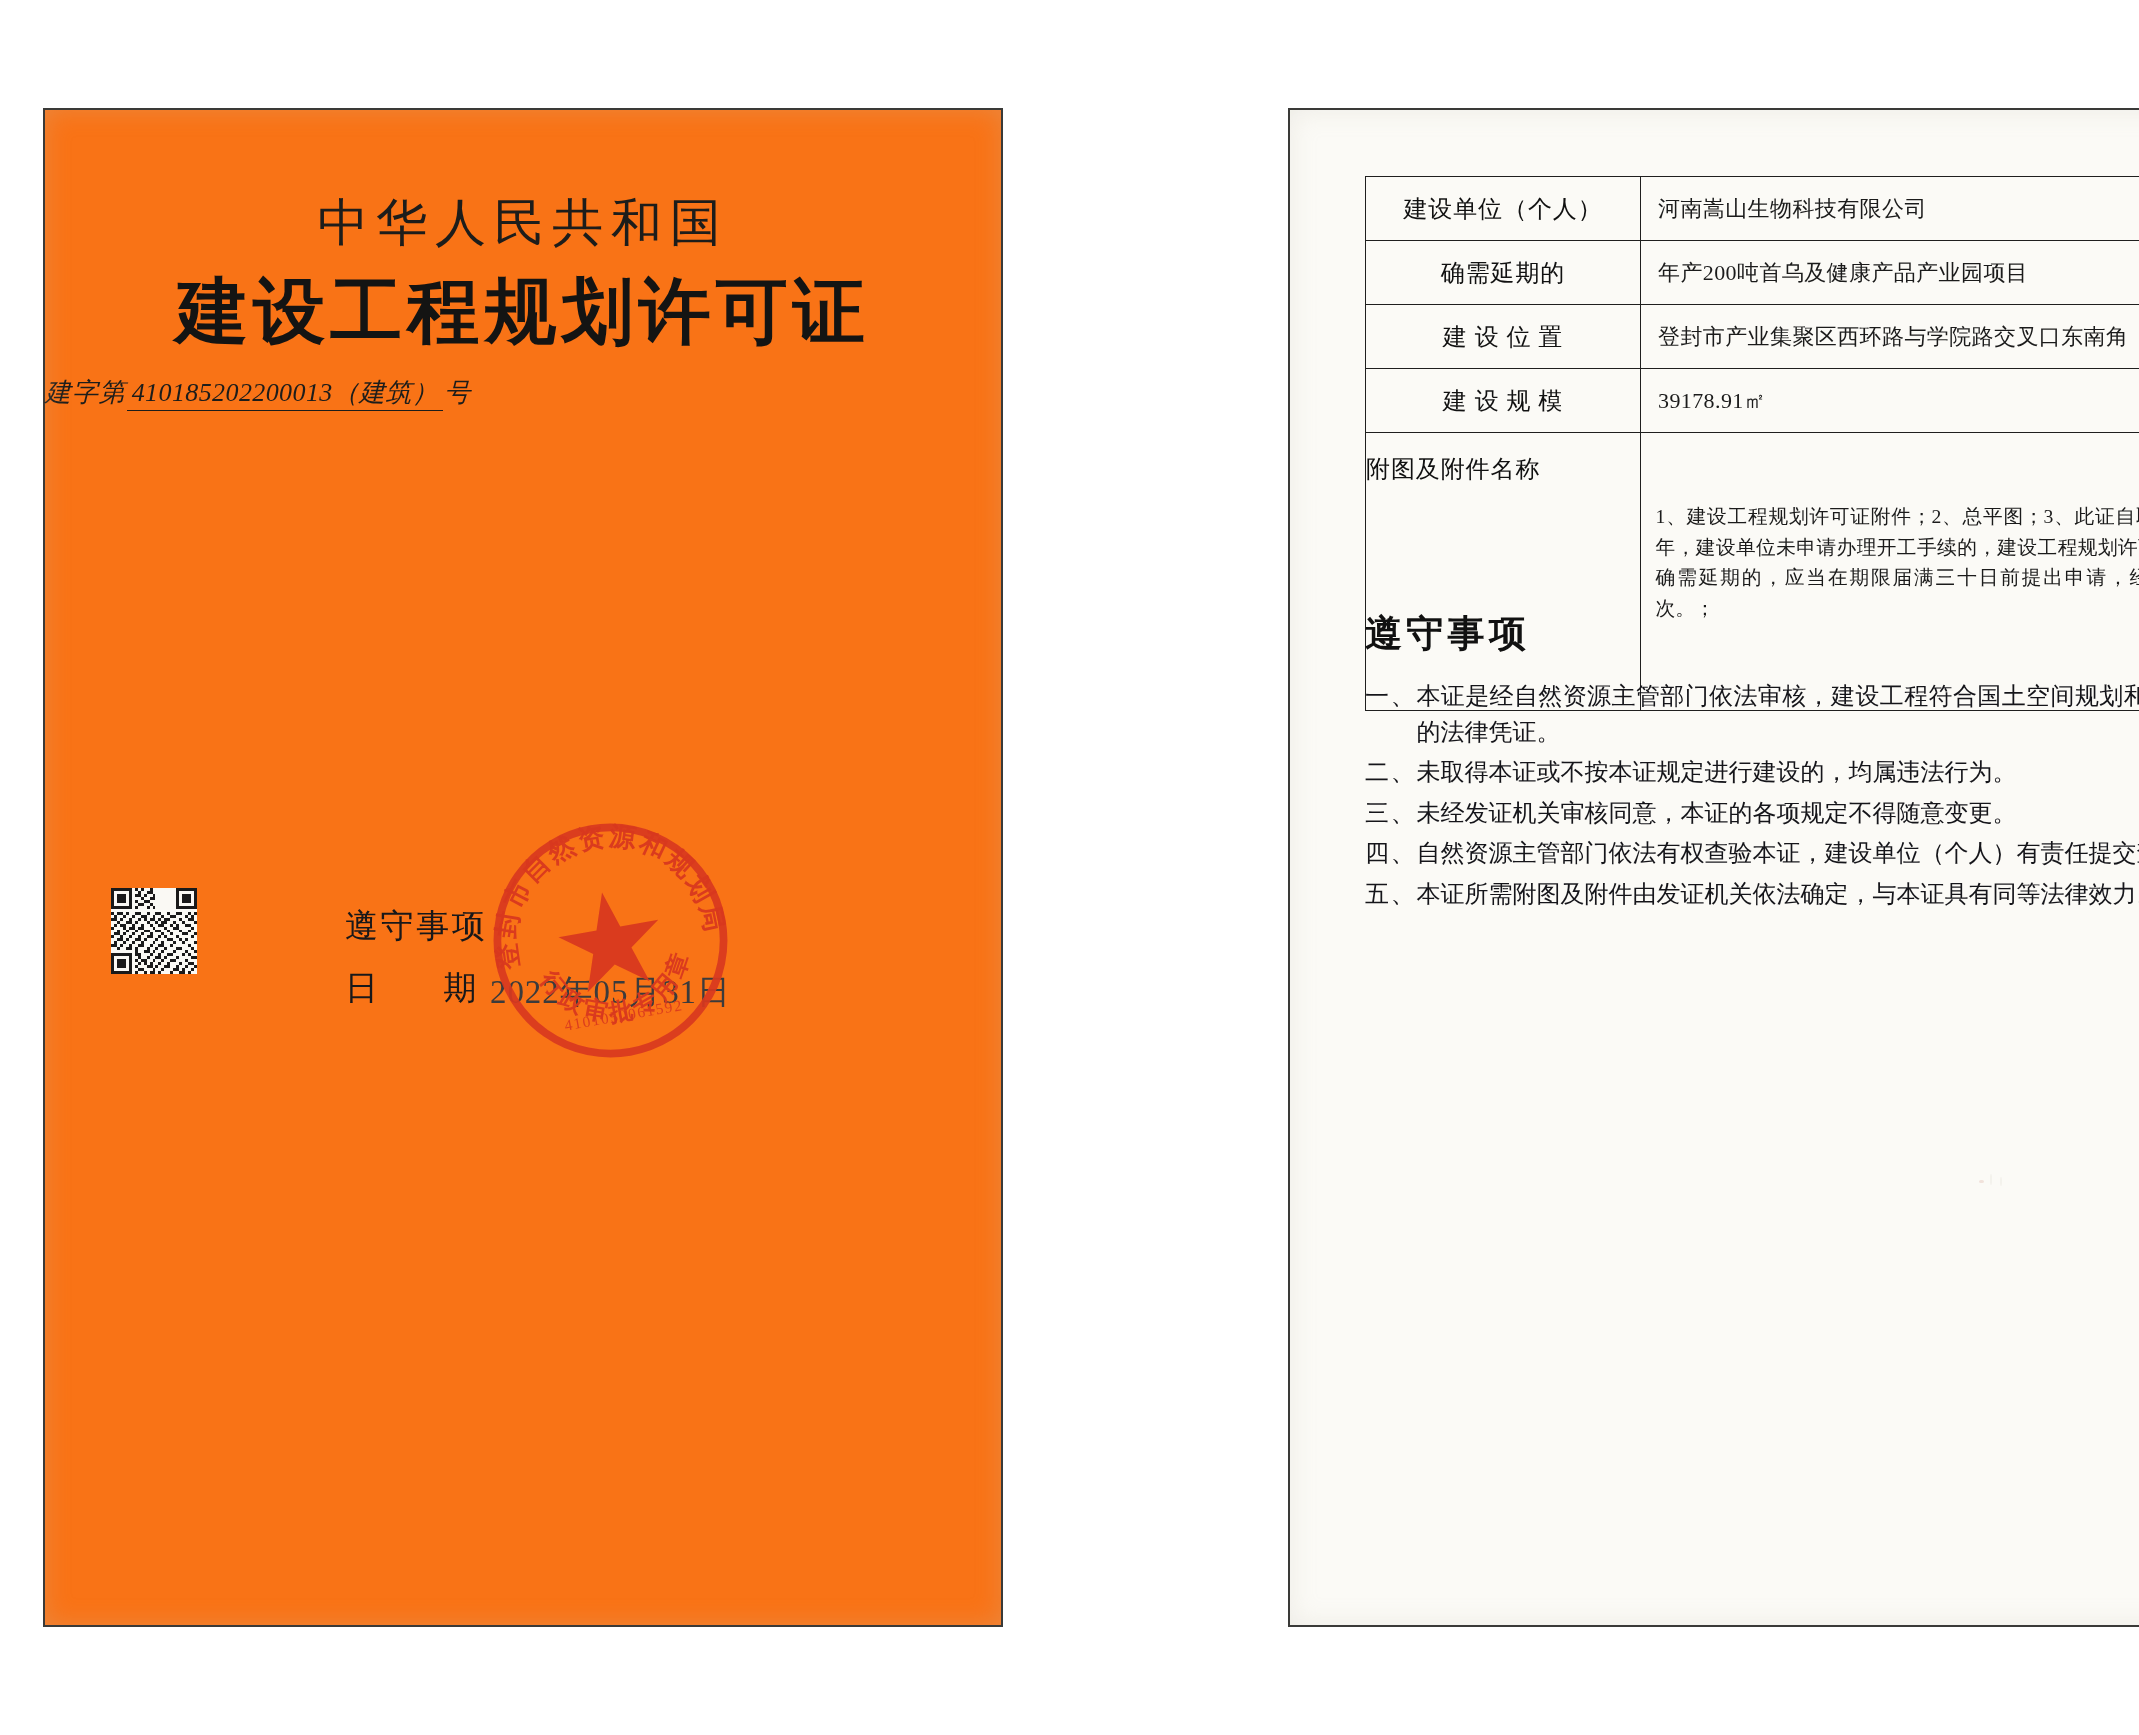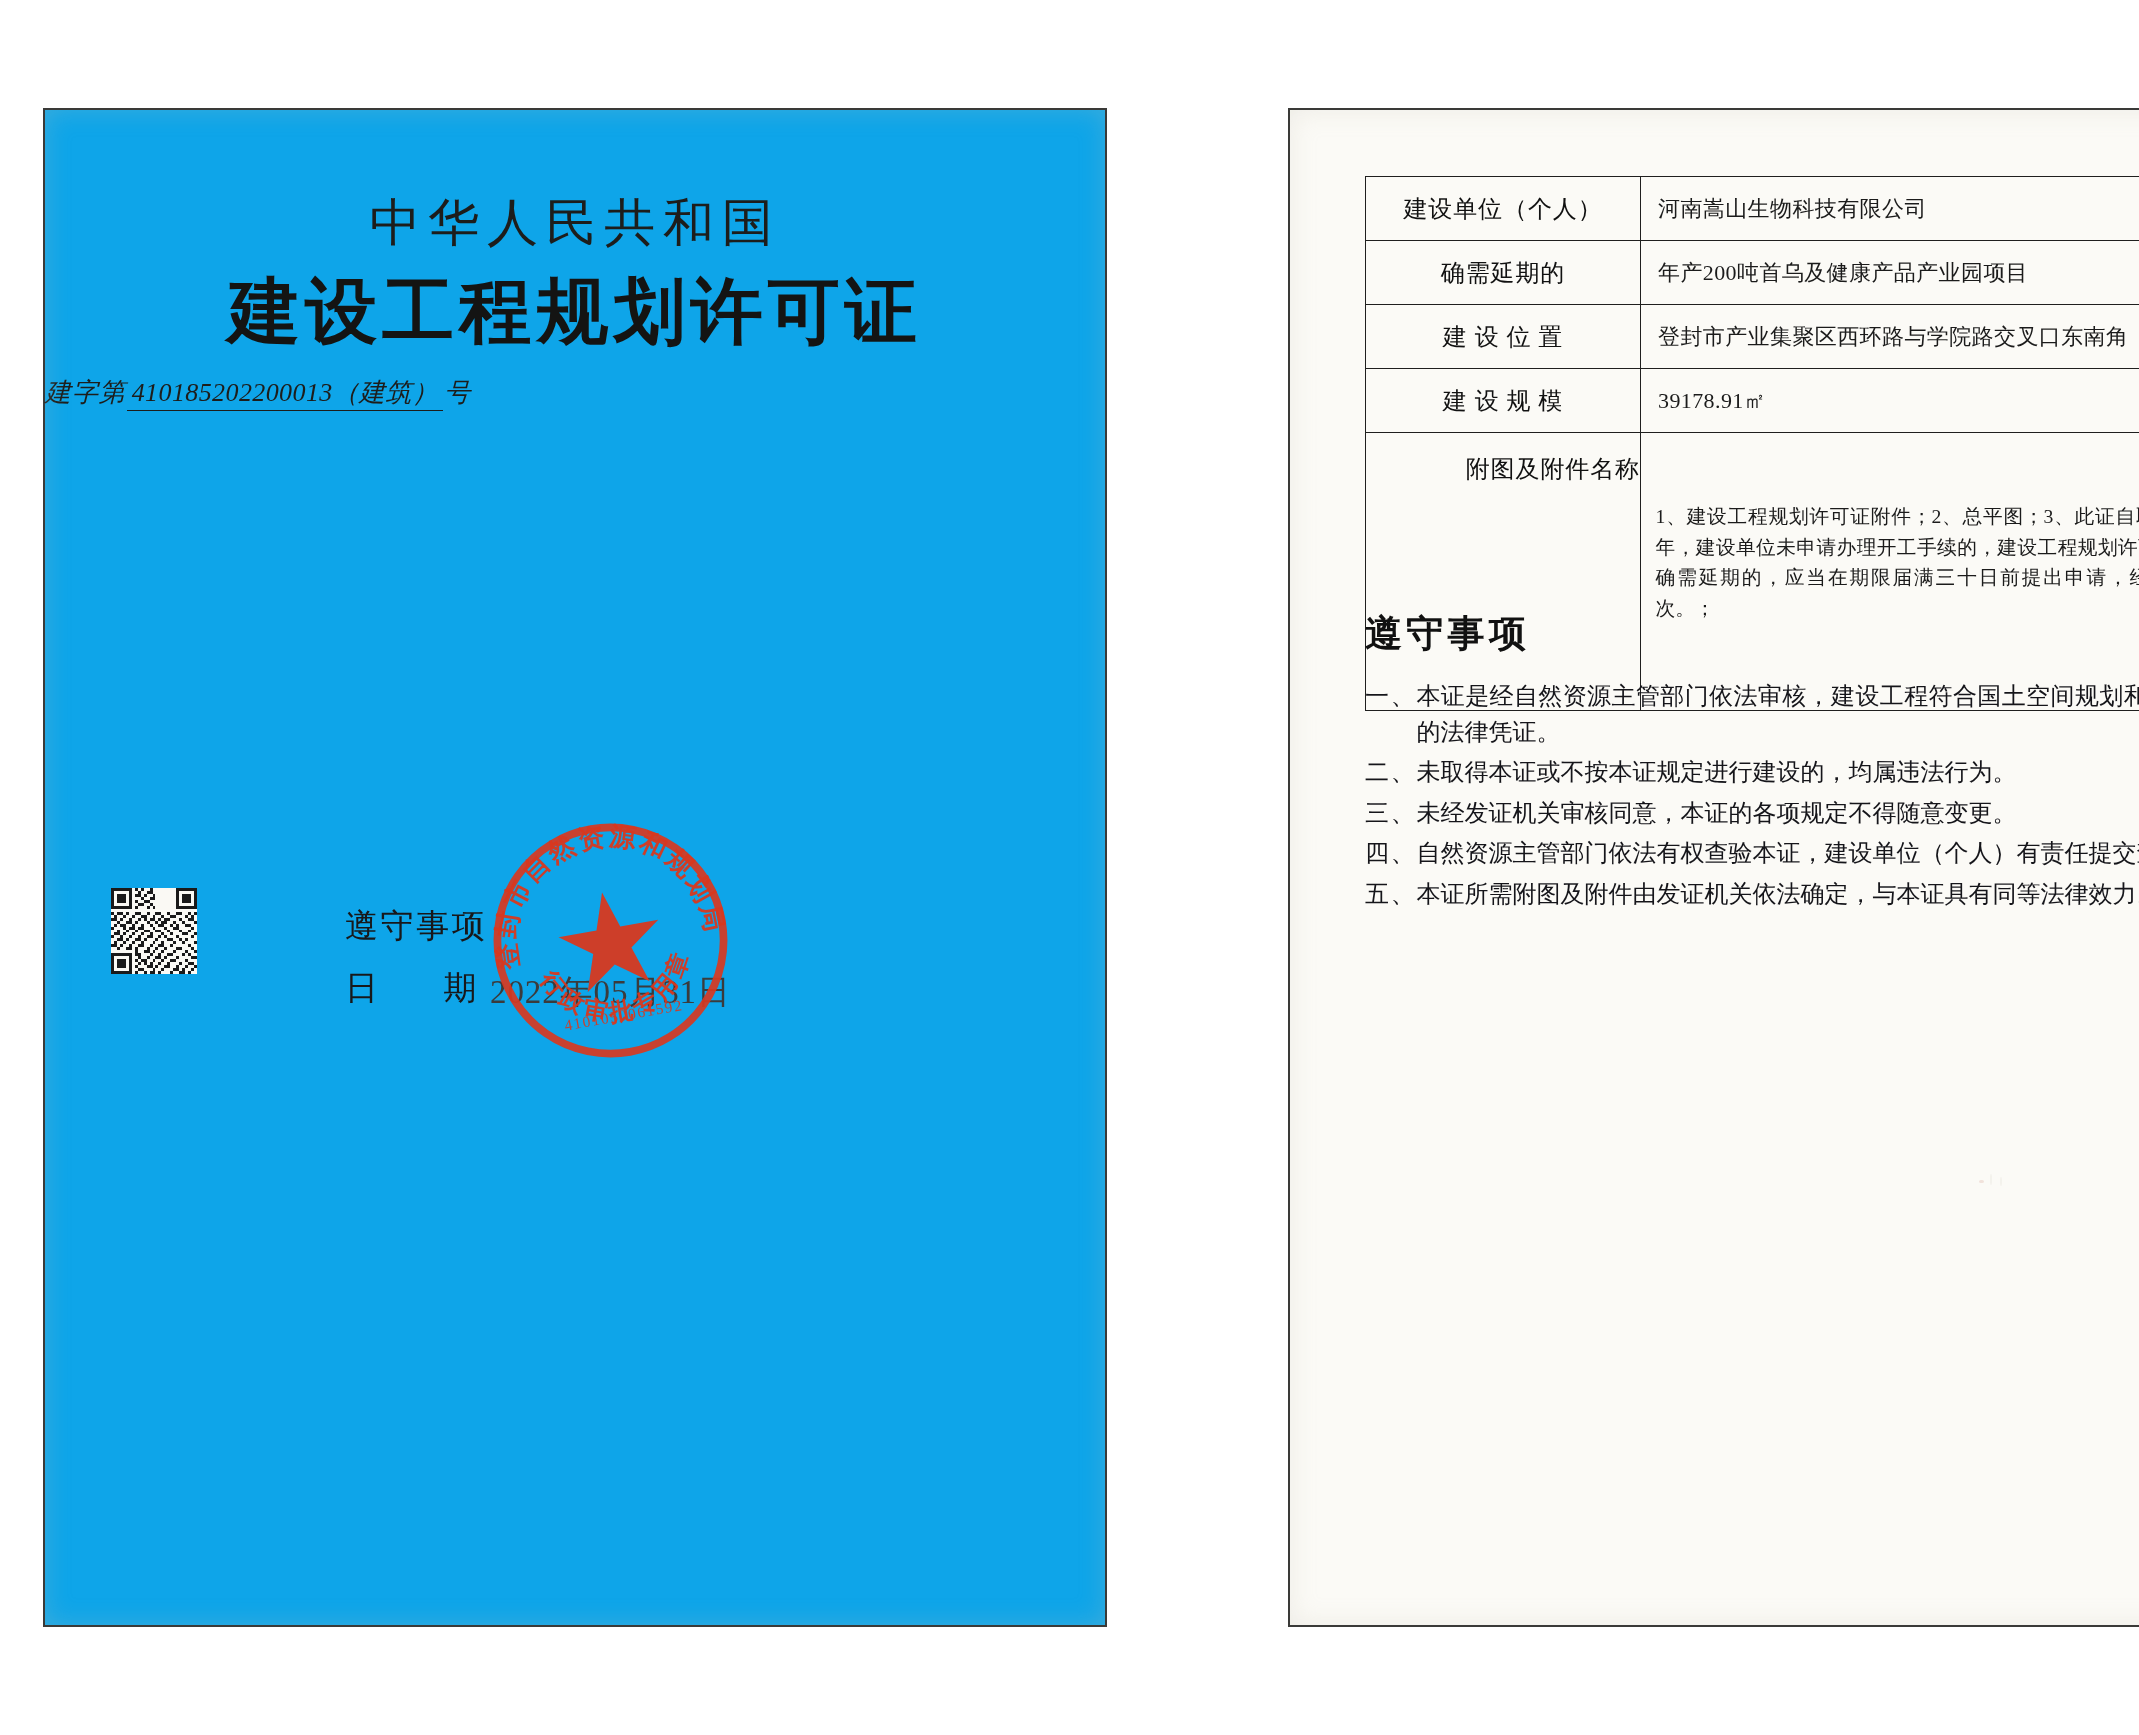--- a/index.html
+++ b/index.html
@@ -25,24 +25,24 @@
     position:absolute;
     inset:0;
     pointer-events:none;
     box-shadow: inset 0 0 26px rgba(200,195,180,0.25);
   }
 
   
   #left-page {
     left: 43px;
     top: 108px;
-    width: 1064px;
+    width: 960px;
     height: 1519px;
     border: 2.1px solid #3a3a38;
-    background: #0ea5e9;
+    background: #f97316;
   }
   .left-inner {
     position: absolute;
     inset: 0;
     padding: 0;
   }
   .l-title-sm {
     position: absolute;
     top: 79px;
     left: 0;
@@ -179,21 +179,21 @@
   .info-table td.value {
     padding-left: 17px;
     font-size: 22px;
     letter-spacing: 0.4px;
     font-family: "Liberation Serif", serif;
     color: #1b1b1b;
   }
   .info-table td.label-tall {
     height: 257px;
     vertical-align: top;
-    text-align: right;
+    text-align: left;
     font-size: 24px;
     letter-spacing: 0.9px;
     padding-top: 19.7px;
   }
   .info-table td.value-tall {
     vertical-align: top;
     padding: 68px 14.6px 8.6px 14.6px;
     font-size: 19.7px;
     line-height: 1.55;
     text-align: justify;

